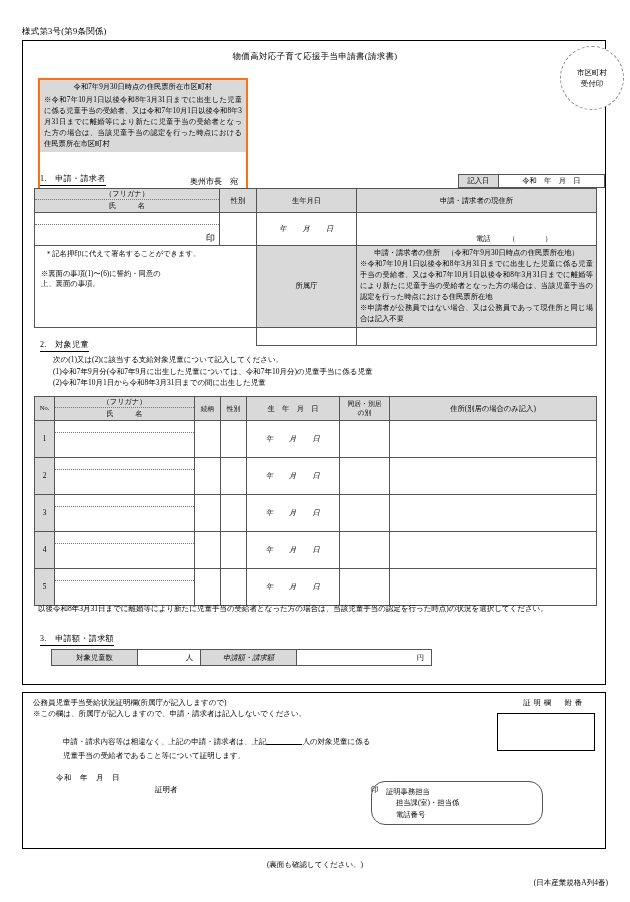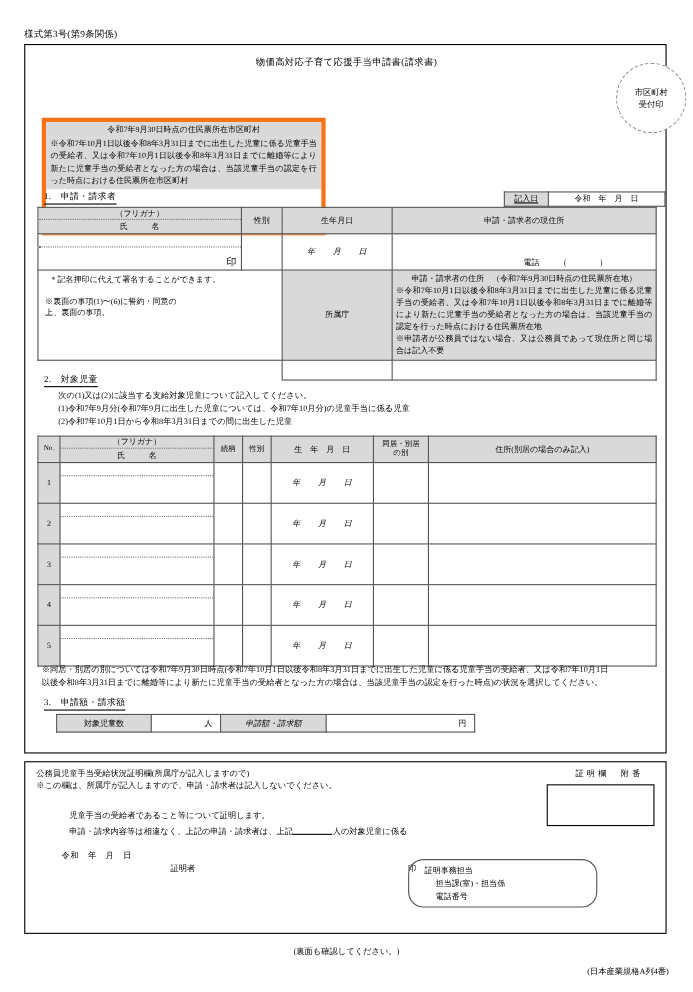--- a/index.html
+++ b/index.html
@@ -34,38 +34,37 @@
     box-sizing:border-box;
   }
 
   #doc-title{
     position:absolute;left:0;top:10px;width:584px;
     text-align:center;font-size:8.5px;letter-spacing:.3px;
   }
 
   
   #receipt-stamp{
-    position:absolute;left:537px;top:16px;
+    position:absolute;left:537px;top:5px;
     width:62px;height:62px;border-radius:50%;
     border:1px dashed #888;
     display:flex;flex-direction:column;
     align-items:center;justify-content:center;
     font-size:7.5px;line-height:1.5;
     background:#fff;
     z-index:5;
   }
 
   
   #muni-box{
     position:absolute;left:15px;top:37px;
-    width:258px;
-    border:4px solid #f97316;
+    width:210px;
+    border:2px solid #f97316;
     box-sizing:border-box;
     background:#fff;
-    margin-top:29px;
   }
   #muni-head{
     background:#d9d9d9;text-align:center;
     padding:2px 0 1px 0;font-size:7.3px;
     border-bottom:1px solid #d9d9d9;
   }
   #muni-body{
     background:#d9d9d9;
     padding:1px 4px 2px 4px;font-size:7.3px;line-height:1.5;
     text-align:justify;
@@ -173,21 +172,21 @@
       <div id="muni-body">※令和7年10月1日以後令和8年3月31日までに出生した児童に係る児童手当の受給者、又は令和7年10月1日以後令和8年3月31日までに離婚等により新たに児童手当の受給者となった方の場合は、当該児童手当の認定を行った時点における住民票所在市区町村</div>
       <div id="muni-blank"></div>
       <div id="muni-addressee">奥州市長　宛</div>
     </div>
 
     <div class="sect-h" style="left:17px;top:133px;">1.　申請・請求者</div>
 
     <table class="ft" id="record-date" style="top:133px;left:435px;">
       <tbody>
           <tr>
-        <td class="hd" style="width:40px;text-decoration:underline;">記入日</td>
+        <td class="hd" style="width:40px;">記入日</td>
         <td style="width:107px;text-align:center;">令和　年　月　日</td>
       </tr>
     </tbody>
       </table>
 
     <table class="ft" id="applicant-table" style="top:147px;left:11px;width:562px;">
       <colgroup>
         <col style="width:185px;">
         <col style="width:37px;">
         <col style="width:100px;">
@@ -336,21 +335,20 @@
         <td></td>
         <td></td>
         <td class="ctr ymd">年　　月　　日</td>
         <td></td>
         <td></td>
       </tr>
     </tbody>
       </table>
 
     <div class="abs" style="left:15px;top:562px;width:556px;line-height:1.6;">
-      <div>※同居・別居の別については令和7年9月30日時点(令和7年10月1日以後令和8年3月31日までに出生した児童に係る児童手当の受給者、又は令和7年10月1日</div>
       <div>以後令和8年3月31日までに離婚等により新たに児童手当の受給者となった方の場合は、当該児童手当の認定を行った時点)の状況を選択してください。</div>
     </div>
 
     <div class="sect-h" style="left:17px;top:593px;">3.　申請額・請求額</div>
 
     <table class="ft" id="amount-table" style="top:608px;left:28px;">
       <tbody>
           <tr>
         <td class="hd" style="width:86px;height:16px;">対象児童数</td>
         <td style="width:63px;text-align:right;padding-right:7px;">人</td>
@@ -364,24 +362,24 @@
 
   <div id="cert-frame">
 
     <div class="abs" style="left:10px;top:5px;">公務員児童手当受給状況証明欄(所属庁が記入しますので)</div>
     <div class="abs" style="left:10px;top:16px;">※この欄は、所属庁が記入しますので、申請・請求者は記入しないでください。</div>
 
     <div id="cert-stamp-label">証明欄　附番</div>
     <div id="cert-stamp-box"></div>
 
     <div class="abs" style="left:40px;top:42px;line-height:1.8;">
-      <div>児童手当の受給者であること等について証明します。</div>
       <div>
         <span>申請・請求内容等は相違なく、上記の申請・請求者は、上記</span><span class="ul-blank"></span><span>人の対象児童に係る</span>
       </div>
+      <div>児童手当の受給者であること等について証明します。</div>
     </div>
 
     <div class="abs" style="left:33px;top:80px;letter-spacing:.5px;">令和　年　月　日</div>
     <div class="abs" style="left:132px;top:92px;">証明者</div>
     <div class="abs" style="left:348px;top:92px;">印</div>
 
     <div id="cert-round-box">
       <div>証明事務担当</div>
       <div style="padding-left:10px;">担当課(室)・担当係</div>
       <div style="padding-left:10px;">電話番号</div>

